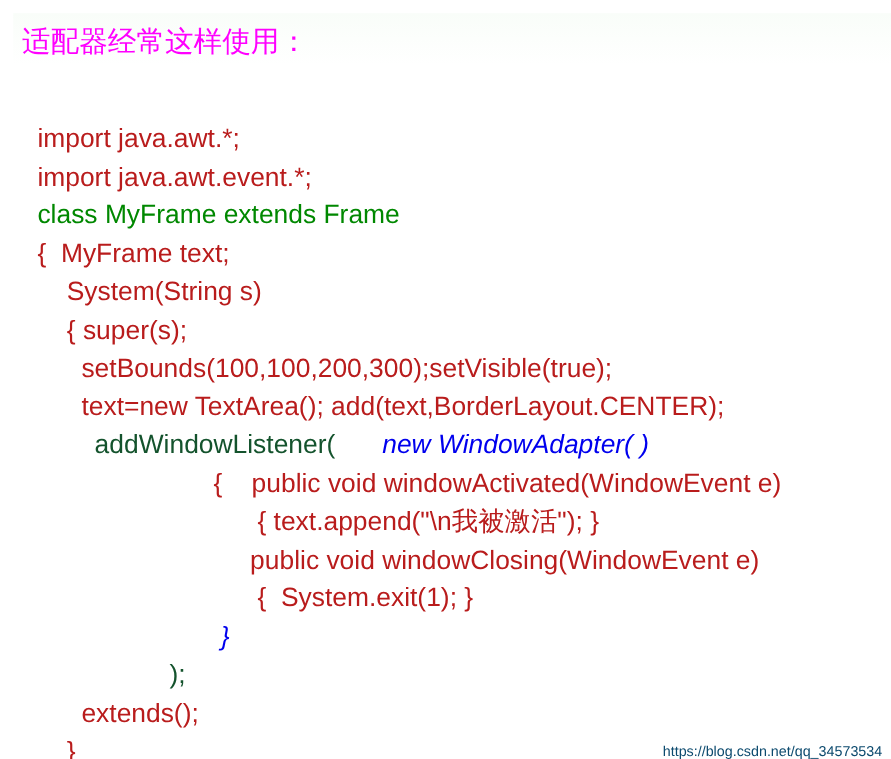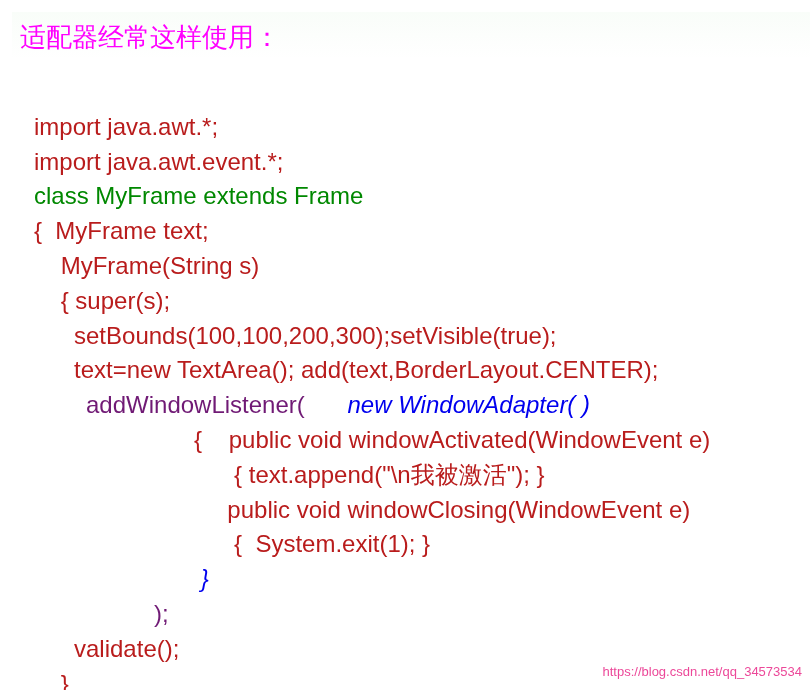--- a/index.html
+++ b/index.html
@@ -23,50 +23,50 @@
     }
     .code-block {
       padding: 12px 18px;
       line-height: 1.45;
       color: #1a3a5c;
       white-space: pre;
       font-family: Arial, sans-serif;
     }
     .dark-blue { color: #b91c1c; }
     .green { color: #008800; }
-    .red { color: #701a75; }
+    .red { color: #14532d; }
     .blue { color: #0000ee; font-style: italic; }
     .watermark {
       position: absolute;
-      bottom: 15px;
+      bottom: 4px;
       right: 12px;
-      color: #ec4899;
+      color: #0c4a6e;
       font-size: 13px;
       font-family: Arial, sans-serif;
     }
   </style>
 </head>
 <body>
 
 <div class="title">适配器经常这样使用：</div>
 
 <div class="code-block">
 <span class="dark-blue">import java.awt.*;</span>
 <span class="dark-blue">import java.awt.event.*;</span>
 <span class="green">class MyFrame extends Frame</span>
 <span class="dark-blue">{  MyFrame text;</span>
-<span class="dark-blue">    MyFrame(String s)</span>
+<span class="dark-blue">    System(String s)</span>
 <span class="dark-blue">    { super(s);</span>
 <span class="dark-blue">      setBounds(100,100,200,300);setVisible(true);</span>
 <span class="dark-blue">      text=new TextArea(); add(text,BorderLayout.CENTER);</span>
 <span><span class="dark-blue">      </span><span class="red">addWindowListener(</span><span class="blue">    </span><span class="blue">new WindowAdapter( )</span></span>
 <span class="dark-blue">                        {    public void windowActivated(WindowEvent e)</span>
 <span class="dark-blue">                              { text.append("\n我被激活"); }</span>
 <span class="dark-blue">                             public void windowClosing(WindowEvent e)</span>
 <span class="dark-blue">                              {  System.exit(1); }</span>
 <span class="blue">                         }</span>
 <span class="red">                  );</span>
-<span class="dark-blue">      validate();</span>
+<span class="dark-blue">      extends();</span>
 <span class="dark-blue">    } </span>
 <span class="dark-blue">}</span>
 </div>
 
 <div class="watermark">https://blog.csdn.net/qq_34573534</div>
 
 </body></html>

